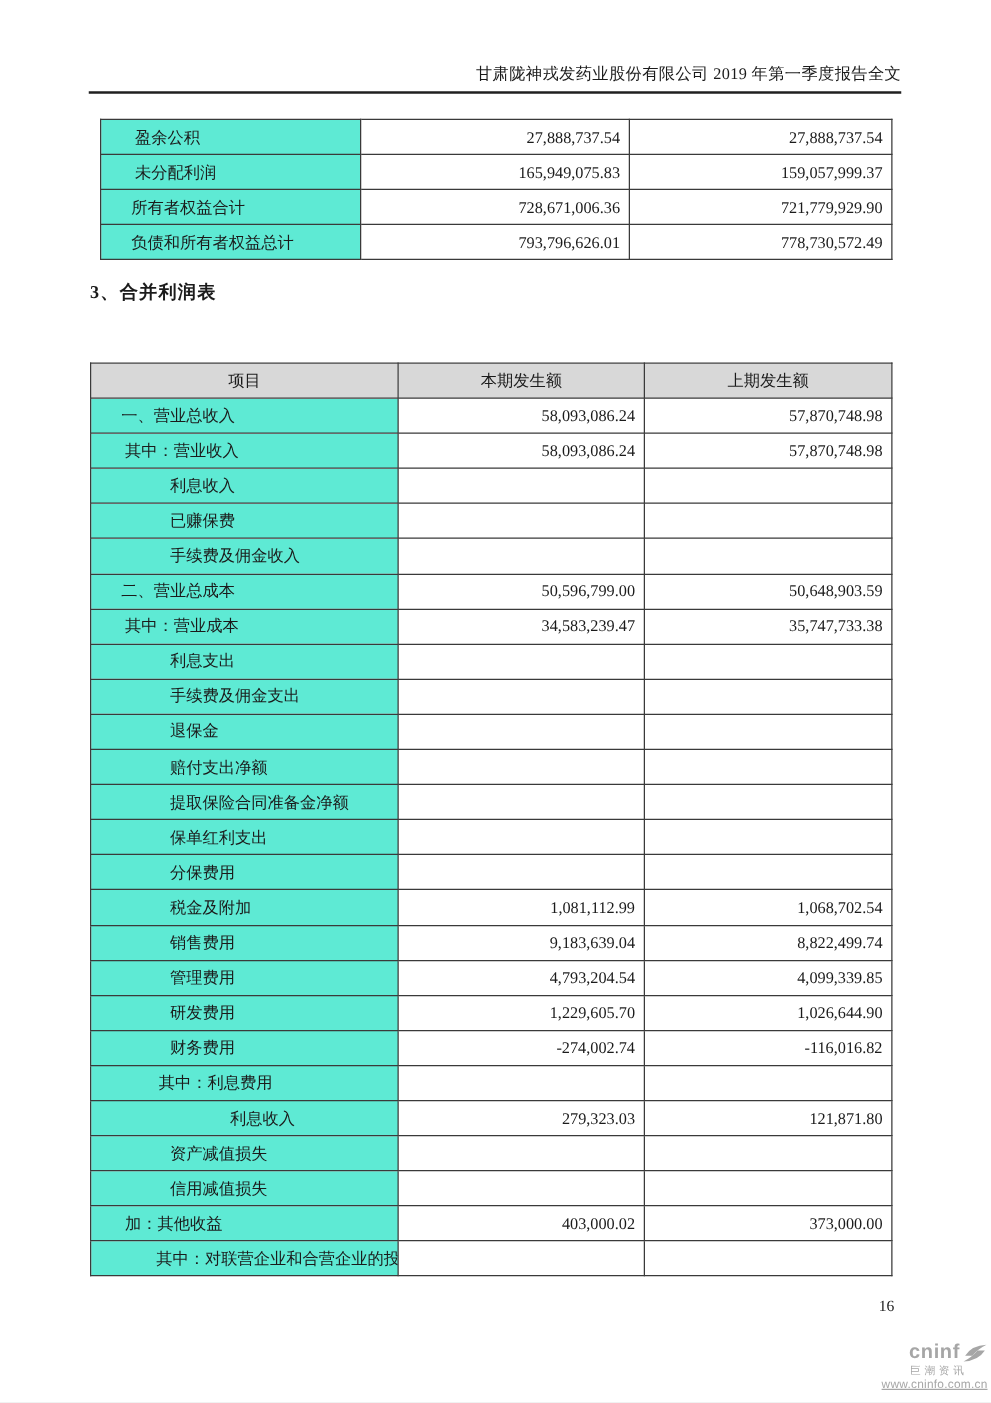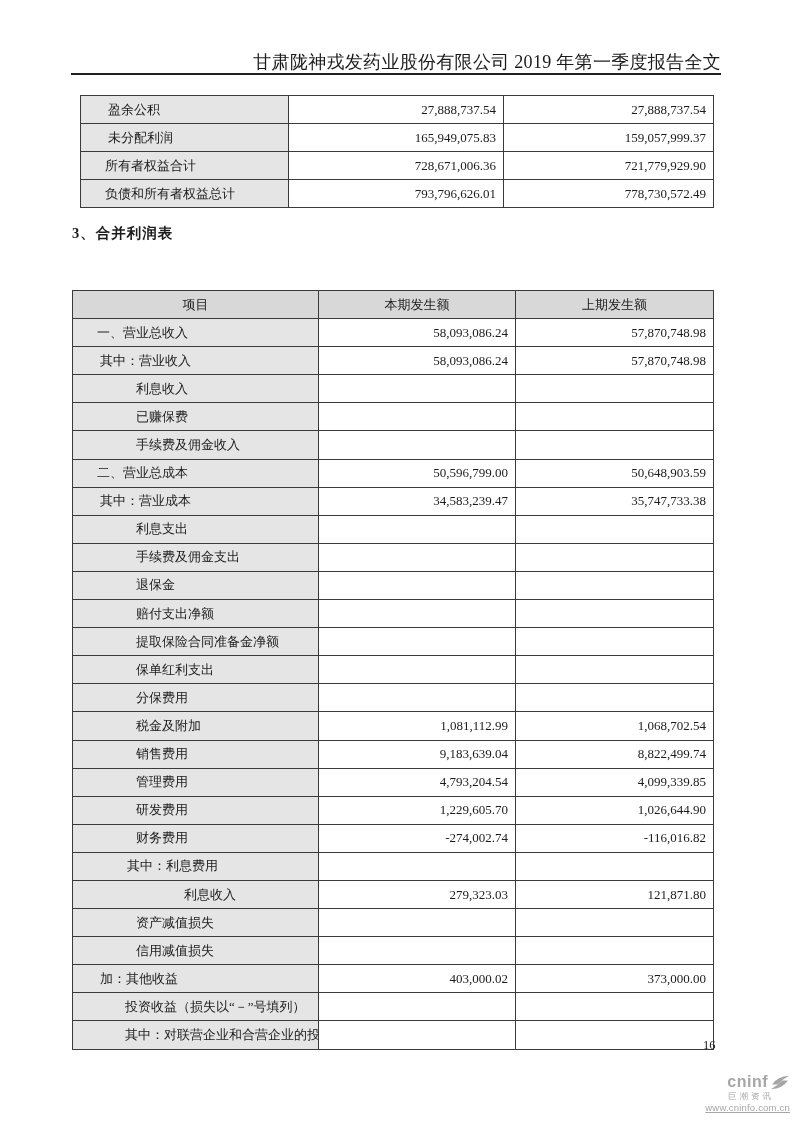--- a/index.html
+++ b/index.html
@@ -9,40 +9,40 @@
     margin:0 auto;
     background:#ffffff;
     font-family:"Liberation Serif","DejaVu Serif",serif;
     color:#1b1b1b;
     overflow:hidden;
   }
 
   
   .doc-header {
     position:absolute; top:50px; left:72px; width:649px;
-    text-align:right; font-size:18px; letter-spacing:0.3px;
+    text-align:right; font-size:13px; letter-spacing:0.3px;
     white-space:nowrap;
   }
   .header-rule {
     position:absolute; top:73px; left:71px; width:650px; height:2px;
     background:#202020;
   }
 
   
   table { border-collapse:collapse; table-layout:fixed; }
   td, th {
     border:1.6px solid #3a3a3a;
     height:25.1px;
     font-size:13px;
     font-weight:normal;
     vertical-align:middle;
     overflow:hidden;
     white-space:nowrap;
   }
-  .label-cell { background:#e5e5e5; text-align:left; }
+  .label-cell { background:#5eead4; text-align:left; }
   .num-cell   { background:#ffffff; text-align:right; padding-right:7px; }
   th          { background:#d8d8d8; text-align:center; }
 
   .ind0 { padding-left:24px; }
   .ind1 { padding-left:27px; }
   .ind2 { padding-left:63px; }
   .ind3 { padding-left:54px; }
   .ind4 { padding-left:111px; }
   .ind5 { padding-left:52px; }
 
@@ -255,25 +255,20 @@
           <td class="label-cell ind2">信用减值损失</td>
           <td class="num-cell"></td>
           <td class="num-cell"></td>
         </tr>
         <tr>
           <td class="label-cell ind1">加：其他收益</td>
           <td class="num-cell">403,000.02</td>
           <td class="num-cell">373,000.00</td>
         </tr>
         <tr>
-          <td class="label-cell ind5">投资收益（损失以“－”号填列）</td>
-          <td class="num-cell"></td>
-          <td class="num-cell"></td>
-        </tr>
-        <tr>
           <td class="label-cell ind5">其中：对联营企业和合营企业的投资</td>
           <td class="num-cell"></td>
           <td class="num-cell"></td>
         </tr>
       </tbody>
   </table>
 
   <div class="page-number">16</div>
 
   <div class="cninfo">

